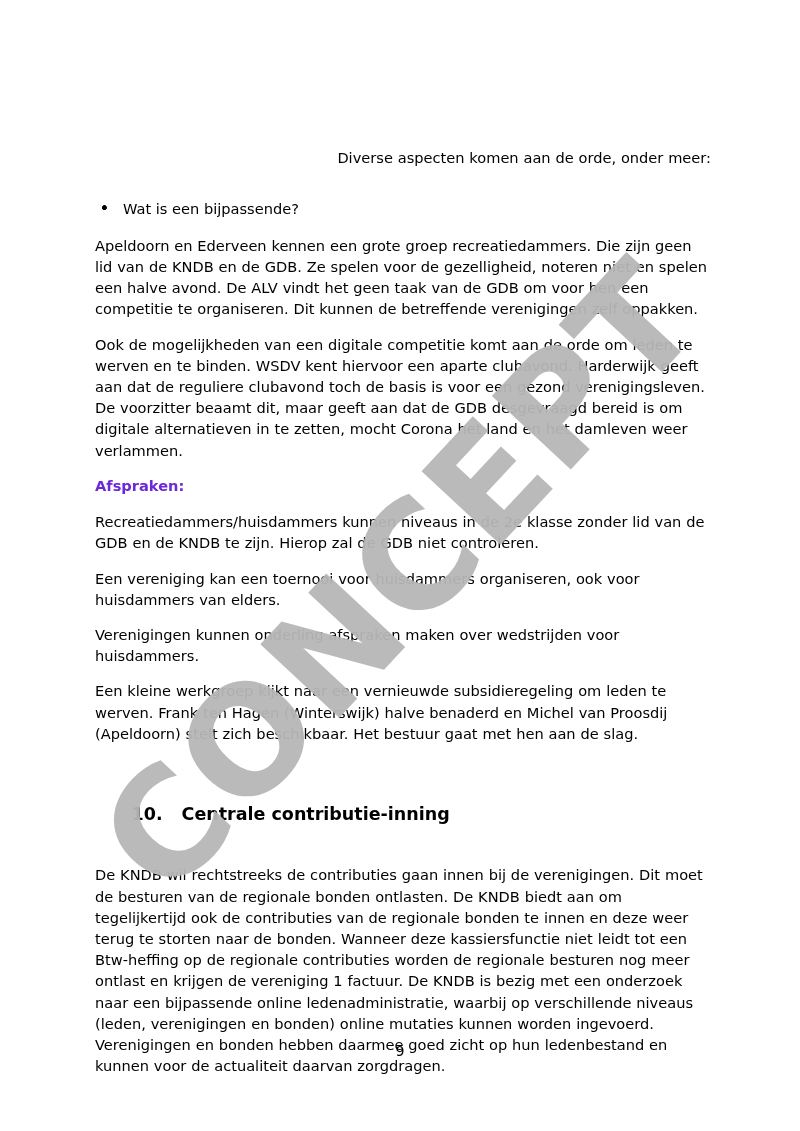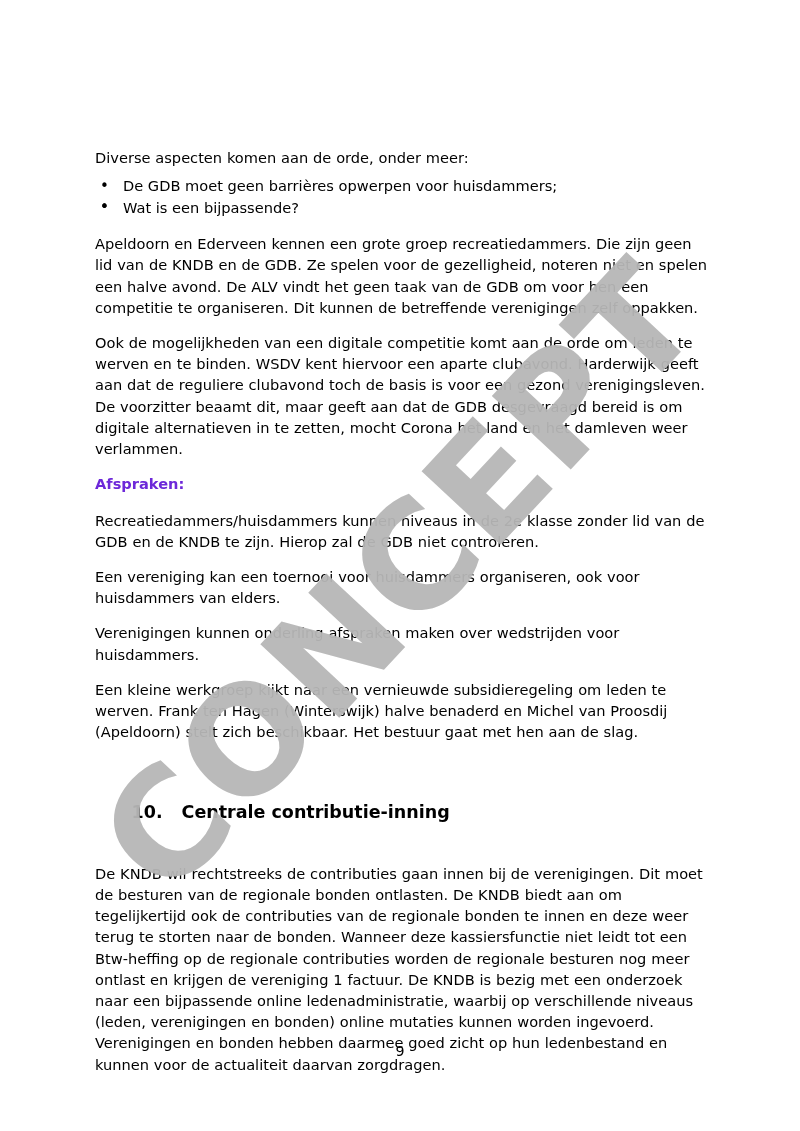--- a/index.html
+++ b/index.html
@@ -54,21 +54,22 @@
   }
   .para {
     font-size: 14.6px;
     line-height: 1.455;
     color: #000000;
     margin: 0 0 14px 0;
     text-align: left;
     word-spacing: 0.2px;
   }
   .para.lead {
-    margin-bottom: 7px;
+    margin-bottom: 30px;
+    text-align: right;
   }
   .bullet-list {
     list-style: none;
     margin: 0 0 15px 0;
     padding: 0;
   }
   .bullet-list li {
     position: relative;
     font-size: 14.6px;
     line-height: 1.47;
@@ -126,21 +127,20 @@
     <div class="watermark-text">CONCEPT</div>
   </div>
 
   <div class="content">
 
     <p class="para lead">Diverse aspecten komen aan de orde, onder meer:</p>
 
     <ul class="bullet-list">
       <li>
         <span class="dot">•</span>
-        <span>De GDB moet geen barrières opwerpen voor huisdammers;</span>
       </li>
       <li>
         <span class="dot">•</span>
       </li>
       <li>
         <span class="dot">•</span>
         <span>Wat is een bijpassende?</span>
       </li>
     </ul>
 

